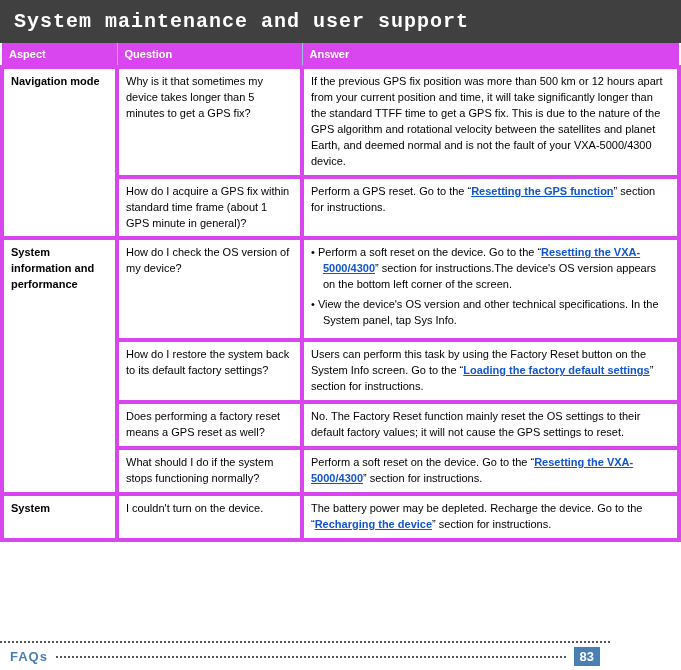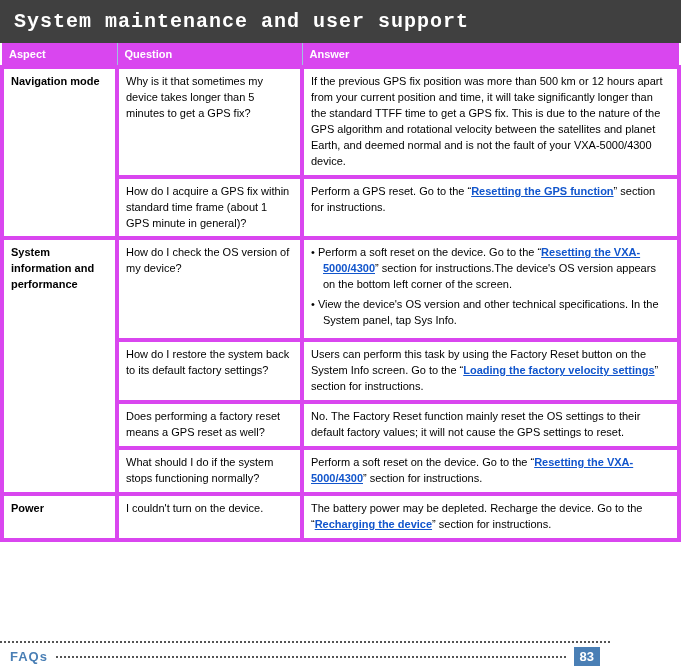--- a/index.html
+++ b/index.html
@@ -165,40 +165,40 @@
           <ul class="bullet-list">
             <li>Perform a soft reset on the device. Go to the “<span class="link">Resetting the VXA-5000/4300</span>” section for instructions.The device's OS version appears on the bottom left corner of the screen.</li>
             <li>View the device's OS version and other technical specifications. In the System panel, tap Sys Info.</li>
           </ul>
         </td>
       </tr>
 
       <tr>
         <td class="col-question">How do I restore the system back to its default factory settings?</td>
         <td class="col-answer">
-          Users can perform this task by using the Factory Reset button on the System Info screen. Go to the “<span class="link">Loading the factory velocity settings</span>” section for instructions.
+          Users can perform this task by using the Factory Reset button on the System Info screen. Go to the “<span class="link">Loading the factory default settings</span>” section for instructions.
         </td>
       </tr>
 
       <tr>
         <td class="col-question">Does performing a factory reset means a GPS reset as well?</td>
         <td class="col-answer">
           No. The Factory Reset function mainly reset the OS settings to their default factory values; it will not cause the GPS settings to reset.
         </td>
       </tr>
 
       <tr>
         <td class="col-question">What should I do if the system stops functioning normally?</td>
         <td class="col-answer">
           Perform a soft reset on the device. Go to the “<span class="link">Resetting the VXA-5000/4300</span>” section for instructions.
         </td>
       </tr>
 
       <tr>
-        <td class="col-aspect">Power</td>
+        <td class="col-aspect">System</td>
         <td class="col-question">I couldn't turn on the device.</td>
         <td class="col-answer">
           The battery power may be depleted. Recharge the device. Go to the “<span class="link">Recharging the device</span>” section for instructions.
         </td>
       </tr>
     </tbody>
   </table>
 </div>
 
 <div class="footer">

